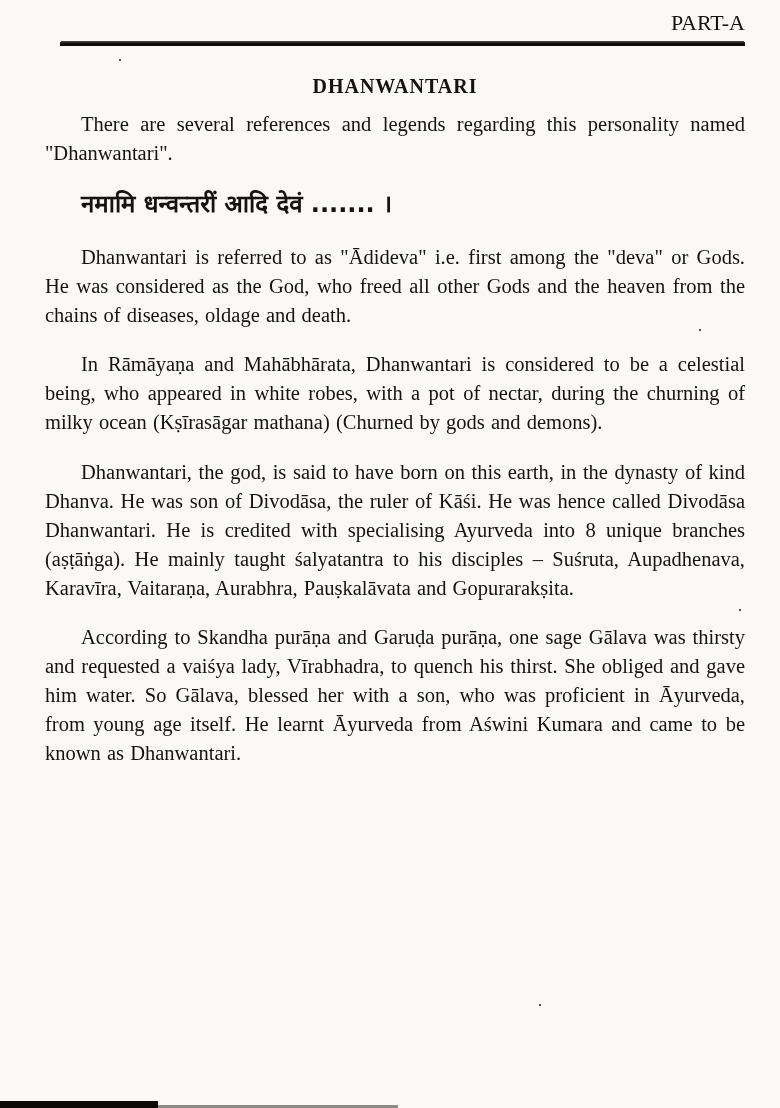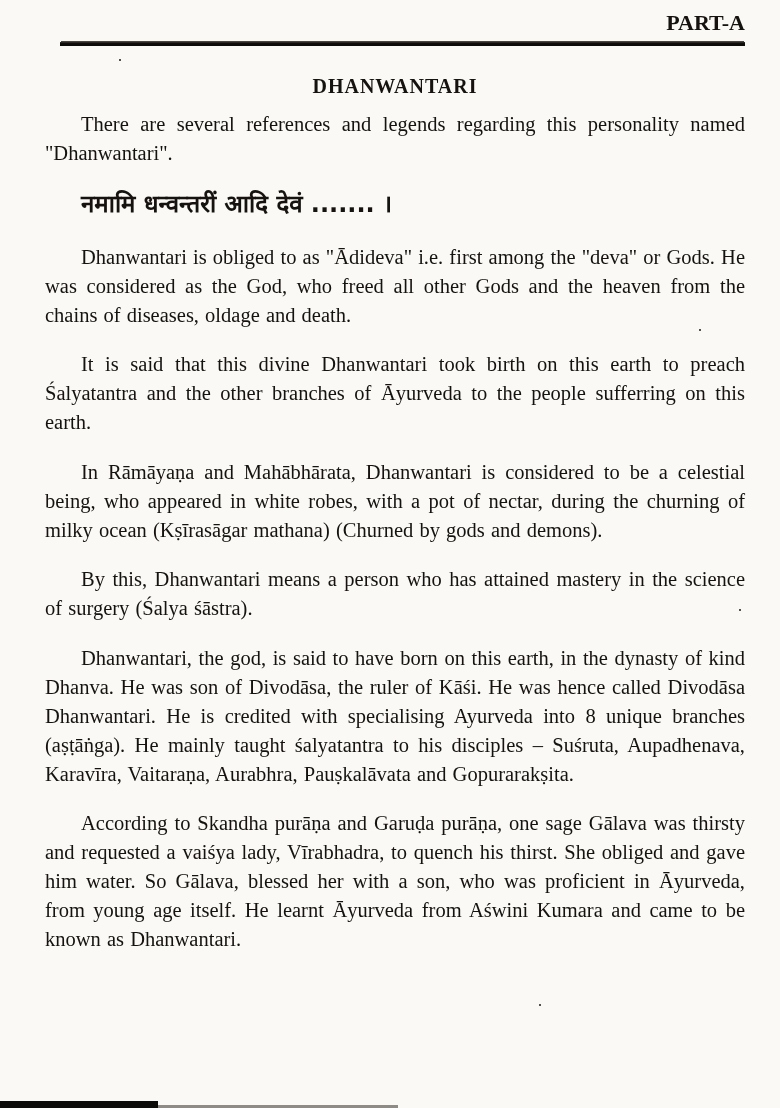--- a/index.html
+++ b/index.html
@@ -16,21 +16,21 @@
       radial-gradient(circle 1.0px at 60px 520px,  #6a655e 60%, transparent 61%),
       radial-gradient(circle 1.2px at 740px 610px, #55504a 60%, transparent 61%),
       radial-gradient(circle 1.1px at 200px 905px, #6a655e 60%, transparent 61%),
       radial-gradient(circle 1.2px at 540px 1005px,#55504a 60%, transparent 61%),
       radial-gradient(circle 1.0px at 420px 250px, #7a746c 60%, transparent 61%),
       #faf9f6;
     font-family: "Liberation Serif", "DejaVu Serif", serif;
   }
   .page { padding: 6px 35px 0 45px; }
 
-  .hdr { text-align: right; font-weight: 700; }
+  .hdr { text-align: right; font-weight: 400; }
   .hdr .part    { font-size: 22px; line-height: 30px; margin-top: 2px; }
   .hdr .chapter { font-size: 22px; line-height: 30px; margin-top: 12px; }
   .hdr .review  { font-size: 25px; line-height: 32px; margin-top: 9px; letter-spacing: 0.5px; }
 
   .rule {
     margin: 4px 0 0 15px;
     height: 4px;
     background: linear-gradient(to bottom, #3a362f 0%, #0c0b0a 40%, #0c0b0a 100%);
     box-shadow: 0 -2px 0 -1px #4a453d;
   }
@@ -89,24 +89,22 @@
     <div class="part">PART-A</div>
   </div>
 
   <div class="rule"></div>
 
   <div class="section-title">DHANWANTARI</div>
 
   <div class="body-text">
     <p class="para">There are several references and legends regarding this personality named "Dhanwantari".</p>
     <p class="verse">नमामि धन्वन्तरीं आदि देवं ....... ।</p>
-    <p class="para">Dhanwantari is obliged to as "Ādideva" i.e. first among the "deva" or Gods. He was considered as the God, who freed all other Gods and the heaven from the chains of diseases, oldage and death.</p>
-    <p class="para">It is said that this divine Dhanwantari took birth on this earth to preach Śalyatantra and the other branches of Āyurveda to the people sufferring on this earth.</p>
+    <p class="para">Dhanwantari is referred to as "Ādideva" i.e. first among the "deva" or Gods. He was considered as the God, who freed all other Gods and the heaven from the chains of diseases, oldage and death.</p>
     <p class="para">In Rāmāyaṇa and Mahābhārata, Dhanwantari is considered to be a celestial being, who appeared in white robes, with a pot of nectar, during the churning of milky ocean (Kṣīrasāgar mathana) (Churned by gods and demons).</p>
-    <p class="para">By this, Dhanwantari means a person who has attained mastery in the science of surgery (Śalya śāstra).</p>
     <p class="para">Dhanwantari, the god, is said to have born on this earth, in the dynasty of kind Dhanva. He was son of Divodāsa, the ruler of Kāśi. He was hence called Divodāsa Dhanwantari. He is credited with specialising Ayurveda into 8 unique branches (aṣṭāṅga). He mainly taught śalyatantra to his disciples – Suśruta, Aupadhenava, Karavīra, Vaitaraṇa, Aurabhra, Pauṣkalāvata and Gopurarakṣita.</p>
     <p class="para">According to Skandha purāṇa and Garuḍa purāṇa, one sage Gālava was thirsty and requested a vaiśya lady, Vīrabhadra, to quench his thirst. She obliged and gave him water. So Gālava, blessed her with a son, who was proficient in Āyurveda, from young age itself. He learnt Āyurveda from Aświni Kumara and came to be known as Dhanwantari.</p>
   </div>
 
 </div>
 
 <div class="scan-bar"></div>
 <div class="scan-bar-tail"></div>
 
 </body></html>

